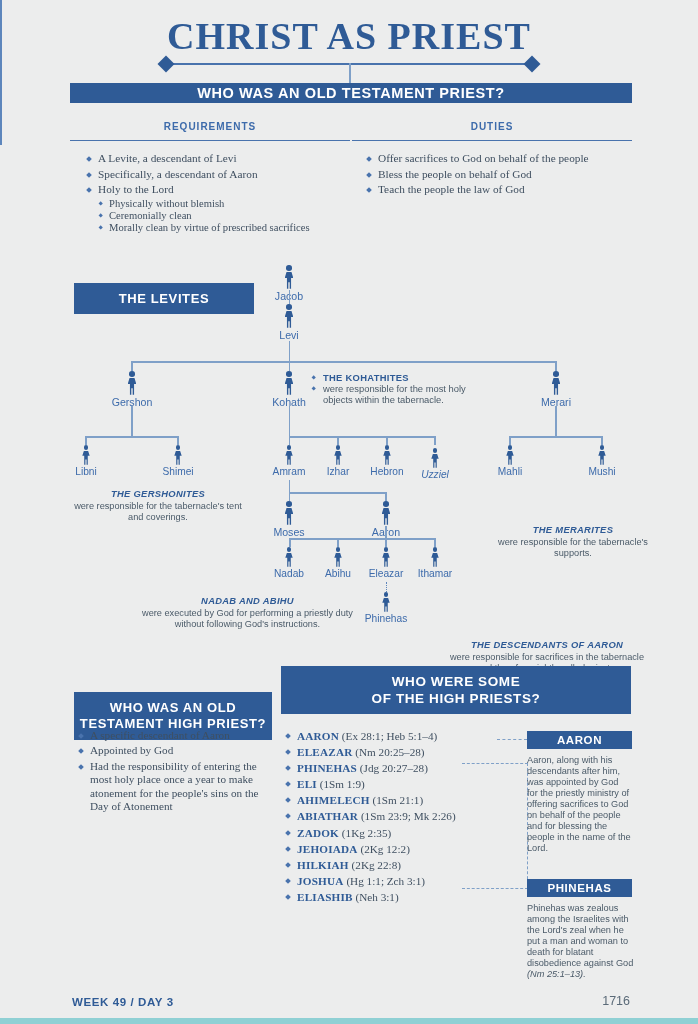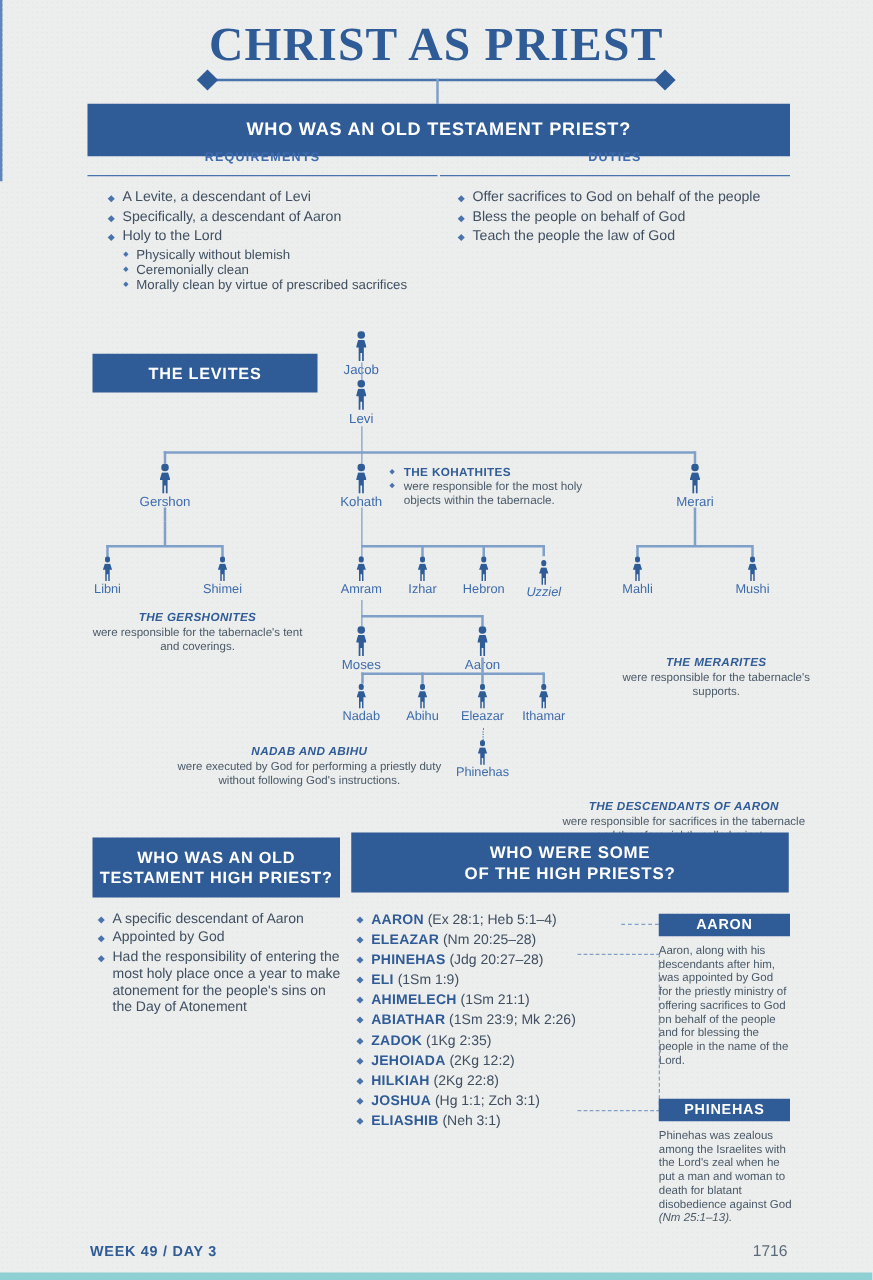--- a/index.html
+++ b/index.html
@@ -38,35 +38,35 @@
   .rule:before{left:-6px;}
   .rule:after{right:-6px;}
   .vtick{position:absolute;left:349px;top:63px;width:1.5px;height:20px;background:#7fa0c8;}
 
   
   .bluebar{
     position:absolute;background:#2f5b96;color:#fff;
     display:flex;align-items:center;justify-content:center;
     text-align:center;font-weight:bold;letter-spacing:.6px;
   }
-  #bar-main{left:70px;right:66px;top:83px;height:42px;font-size:14.5px;}
+  #bar-main{left:70px;right:66px;top:83px;height:20px;font-size:14.5px;}
 
   
   .colhead{
     position:absolute;top:121px;font-size:10px;font-weight:bold;
     letter-spacing:1px;color:#3d6bab;text-align:center;
   }
   #head-req{left:70px;width:280px;}
   #head-dut{left:352px;width:280px;}
   .hdivider{position:absolute;background:#4973ad;}
   #hline-l{left:70px;width:280px;top:140px;height:1.4px;}
   #hline-r{left:352px;width:280px;top:140px;height:1.4px;}
   #vline-mid{left:350px;top:113px;width:1.6px;height:145px;background:#5d86bc;}
 
-  ul.bul{list-style:none;margin:0;padding:0;}
+  ul.bul{list-style:none;margin:0;padding:0;font-family:Liberation Serif, serif;}
   ul.bul li{
     position:relative;padding-left:12px;margin-bottom:2px;
     font-size:11.3px;line-height:13.6px;color:#3f4f60;
   }
   ul.bul li:before{
     content:"";position:absolute;left:1px;top:5px;width:4px;height:4px;
     background:#4973ad;transform:rotate(45deg);
   }
   ul.sub{list-style:none;margin:1px 0 0 0;padding:0;}
   ul.sub li{
@@ -112,21 +112,21 @@
     position:absolute;text-align:center;font-size:9.2px;line-height:10.8px;color:#4a5a68;
   }
   .note b{display:block;color:#2f5b96;font-size:9.4px;letter-spacing:.3px;margin-bottom:1px;font-style:italic;}
   .kohnote{position:absolute;left:312px;top:372px;width:160px;font-size:9.4px;line-height:11px;color:#4a5a68;}
   .kohnote li{position:relative;padding-left:11px;list-style:none;}
   .kohnote li:before{content:"";position:absolute;left:0;top:4px;width:3.4px;height:3.4px;background:#4973ad;transform:rotate(45deg);}
   .kohnote ul{margin:0;padding:0;}
   .kohnote .ttl{color:#2f5b96;font-weight:bold;font-size:9.4px;letter-spacing:.3px;}
 
   
-  #bar-hp{left:74px;width:198px;top:670px;height:48px;font-size:13px;line-height:16px;flex-direction:column;}
+  #bar-hp{left:74px;width:198px;top:692px;height:48px;font-size:13px;line-height:16px;flex-direction:column;}
   #bar-some{left:281px;width:350px;top:666px;height:48px;font-size:13.5px;line-height:17px;flex-direction:column;}
   #list-hp{position:absolute;left:78px;top:729px;width:195px;}
   #list-hp li{font-size:11.2px;line-height:13.4px;}
   #list-priests{position:absolute;left:285px;top:729px;width:215px;}
   #list-priests li{font-size:11.2px;line-height:14.1px;}
   #list-priests b{color:#2f5b96;letter-spacing:.2px;}
 
   #bar-aaron{left:527px;width:105px;top:731px;height:18px;font-size:11.5px;}
   #aaron-txt{position:absolute;left:527px;width:104px;top:755px;font-size:9.2px;line-height:11px;color:#4a5a68;}
   #bar-phin{left:527px;width:105px;top:879px;height:18px;font-size:11.5px;}

